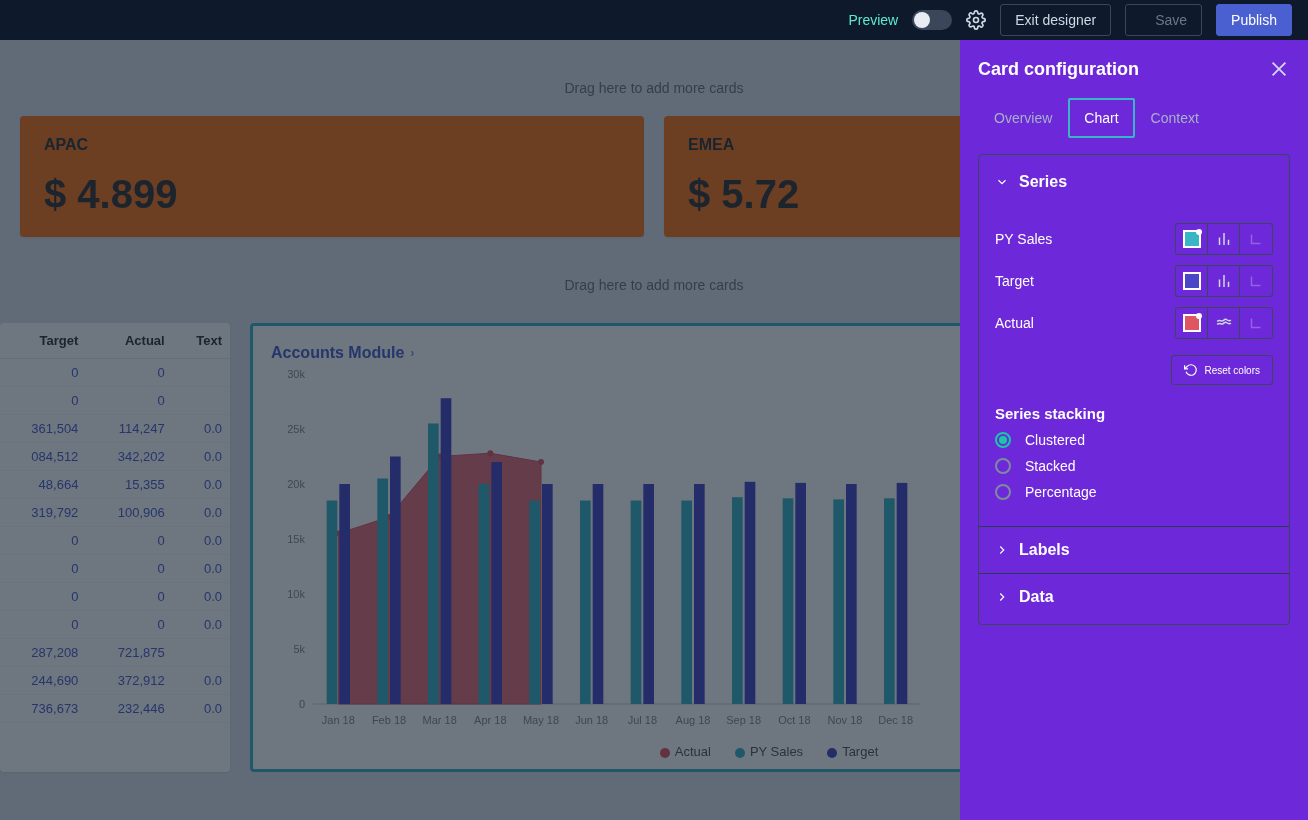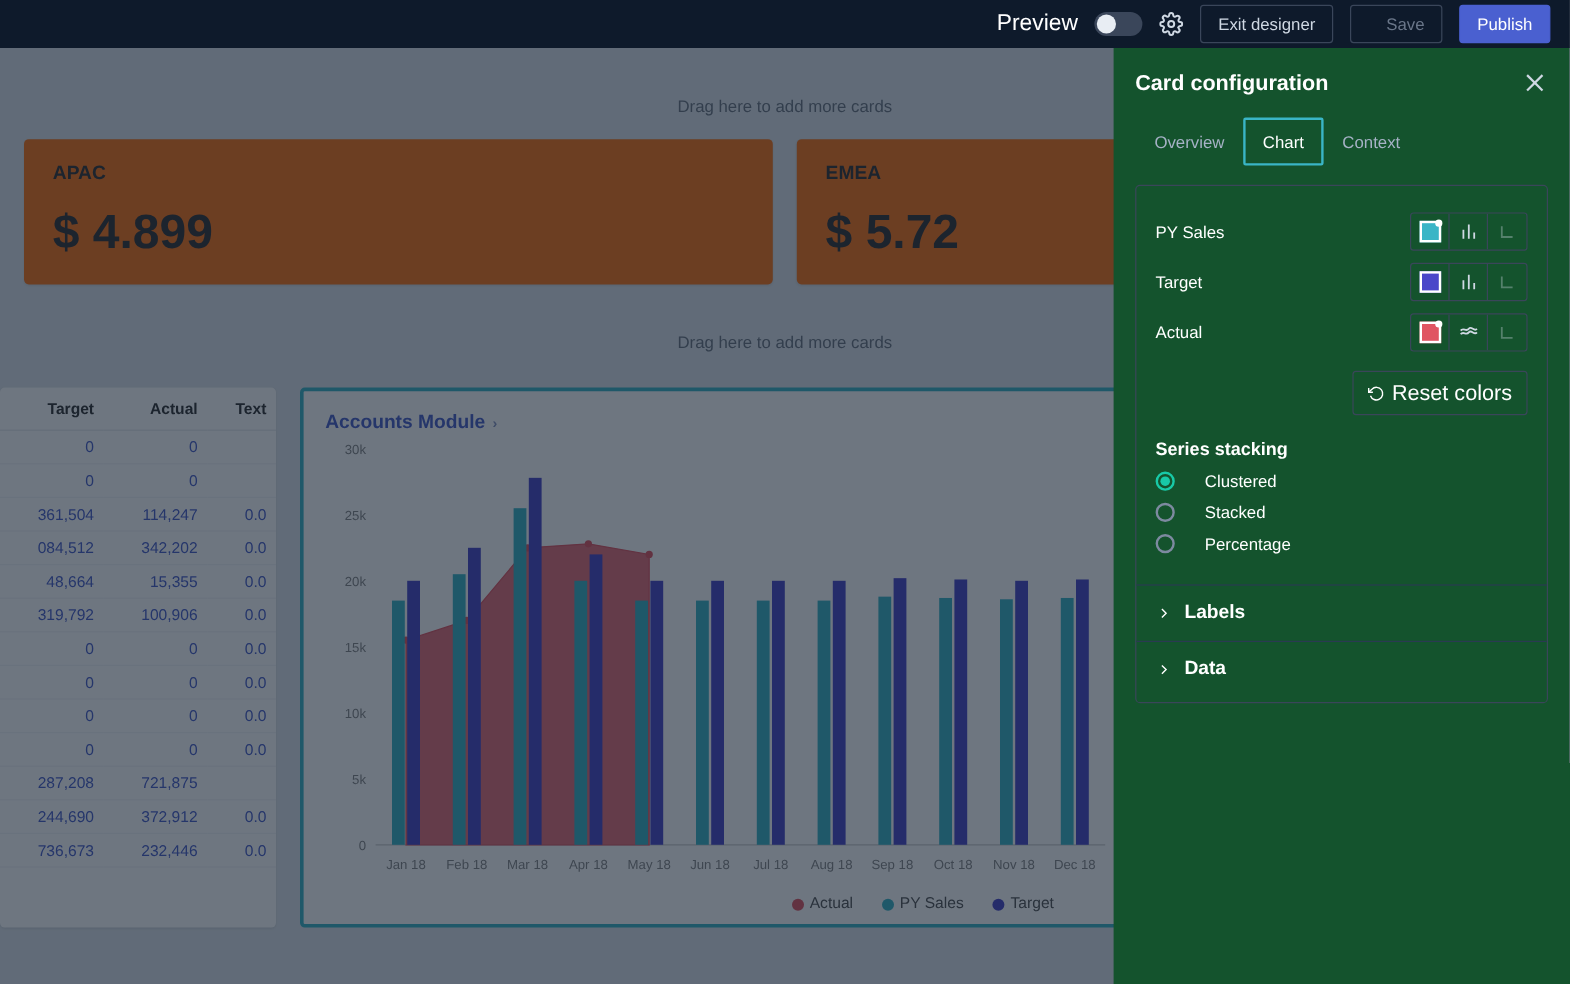--- a/index.html
+++ b/index.html
@@ -16,21 +16,21 @@
   
   .topbar {
     height: 40px;
     background: #0e1a2b;
     display: flex;
     align-items: center;
     justify-content: flex-end;
     padding: 0 16px;
     gap: 14px;
   }
-  .topbar .preview-label { color: #ffffff; font-size: 19px; }
+  .topbar .preview-label { color: #5eead4; font-size: 14px; }
   .toggle {
     width: 40px; height: 20px; border-radius: 10px; background: #3a465a;
     position: relative; cursor: pointer;
   }
   .toggle::after {
     content: ""; position: absolute; left: 2px; top: 2px;
     width: 16px; height: 16px; border-radius: 50%; background: #e8edf3;
   }
   .gear-btn { width: 20px; height: 20px; color: #cfd8e3; cursor: pointer; display:flex; align-items:center; justify-content:center;}
   .top-btn {
@@ -92,22 +92,22 @@
   
   .chart-area { width: 660px; height: 370px; }
 
   .legend { display:flex; justify-content:center; gap:24px; margin-top:6px; font-size:13px; color:#555;}
   .legend .dot { display:inline-block; width:10px; height:10px; border-radius:50%; margin-right:5px; vertical-align:middle;}
 
   
   .config-panel {
     position: absolute;
     top: 40px; right: 0; bottom: 0;
-    width: 380px;
-    background: #14532d;
+    width: 348px;
+    background: #6d28d9;
     z-index: 10;
     padding: 18px 18px;
     overflow-y: auto;
   }
   .config-header { display:flex; align-items:center; justify-content:space-between; margin-bottom:18px;}
   .config-header h2 { font-size:18px; font-weight:600; }
   .close-x { cursor:pointer; width:22px; height:22px; color:#cfd8e3; }
 
   .config-tabs { display:flex; gap:0; margin-bottom:16px; }
   .config-tab {
@@ -142,27 +142,27 @@
   .color-swatch span { display:block; width:18px; height:18px; border:2px solid #fff; position:relative;}
   .color-swatch span.teal { background:#3ab5c6; }
   .color-swatch span.blue { background:#4a47c9; }
   .color-swatch span.red  { background:#e05562; }
   .color-swatch .dot-corner { position:absolute; top:-3px; right:-3px; width:6px; height:6px; background:#fff; border-radius:50%;}
   .mini-icon svg { width:18px; height:18px; stroke:#cfd8e3; }
 
   .reset-btn {
     float:right; margin-top:6px; margin-bottom:10px;
     border:1px solid #3a465a; background:transparent; color:#fff;
-    padding:7px 12px; font-size:18px; border-radius:3px; cursor:pointer;
+    padding:7px 12px; font-size:10px; border-radius:3px; cursor:pointer;
     display:flex; align-items:center; gap:6px;
   }
   .clearfix::after { content:""; display:block; clear:both; }
 
   .stacking-title { font-size:15px; font-weight:600; margin:10px 0 10px; }
-  .radio-row { display:flex; align-items:flex-start; gap:25px; font-size:14px; margin:10px 0; cursor:pointer;}
+  .radio-row { display:flex; align-items:flex-start; gap:14px; font-size:14px; margin:10px 0; cursor:pointer;}
   .radio {
     width:16px; height:16px; border-radius:50%; border:2px solid #7d8aa0;
     display:inline-flex; align-items:center; justify-content:center;
   }
   .radio.checked { border-color:#18c9a7; }
   .radio.checked::after { content:""; width:8px; height:8px; border-radius:50%; background:#18c9a7;}
 
   .chart-svg text { font-size:11px; fill:#888; font-family:inherit;}
 </style>
 </head>
@@ -359,20 +359,28 @@
   </div>
 
   <div class="config-tabs">
     <div class="config-tab">Overview</div>
     <div class="config-tab active">Chart</div>
     <div class="config-tab">Context</div>
   </div>
 
   <div class="config-body">
     <div class="acc-item">
+      <div class="acc-header">
+        <span class="arrow">
+          <svg viewBox="0 0 24 24" width="14" height="14" stroke="#fff" stroke-width="2" fill="none">
+              <polyline points="6 9 12 15 18 9"></polyline>
+            </svg>
+        </span>
+        <span>Series</span>
+      </div>
       <div class="acc-content" id="series-content">
 
         <div class="series-row">
             <span>PY Sales</span>
             <div class="swatch-group">
               <div class="color-swatch">
                 <span class="teal">
                   <span class="dot-corner"></span>
                 </span>
               </div>

